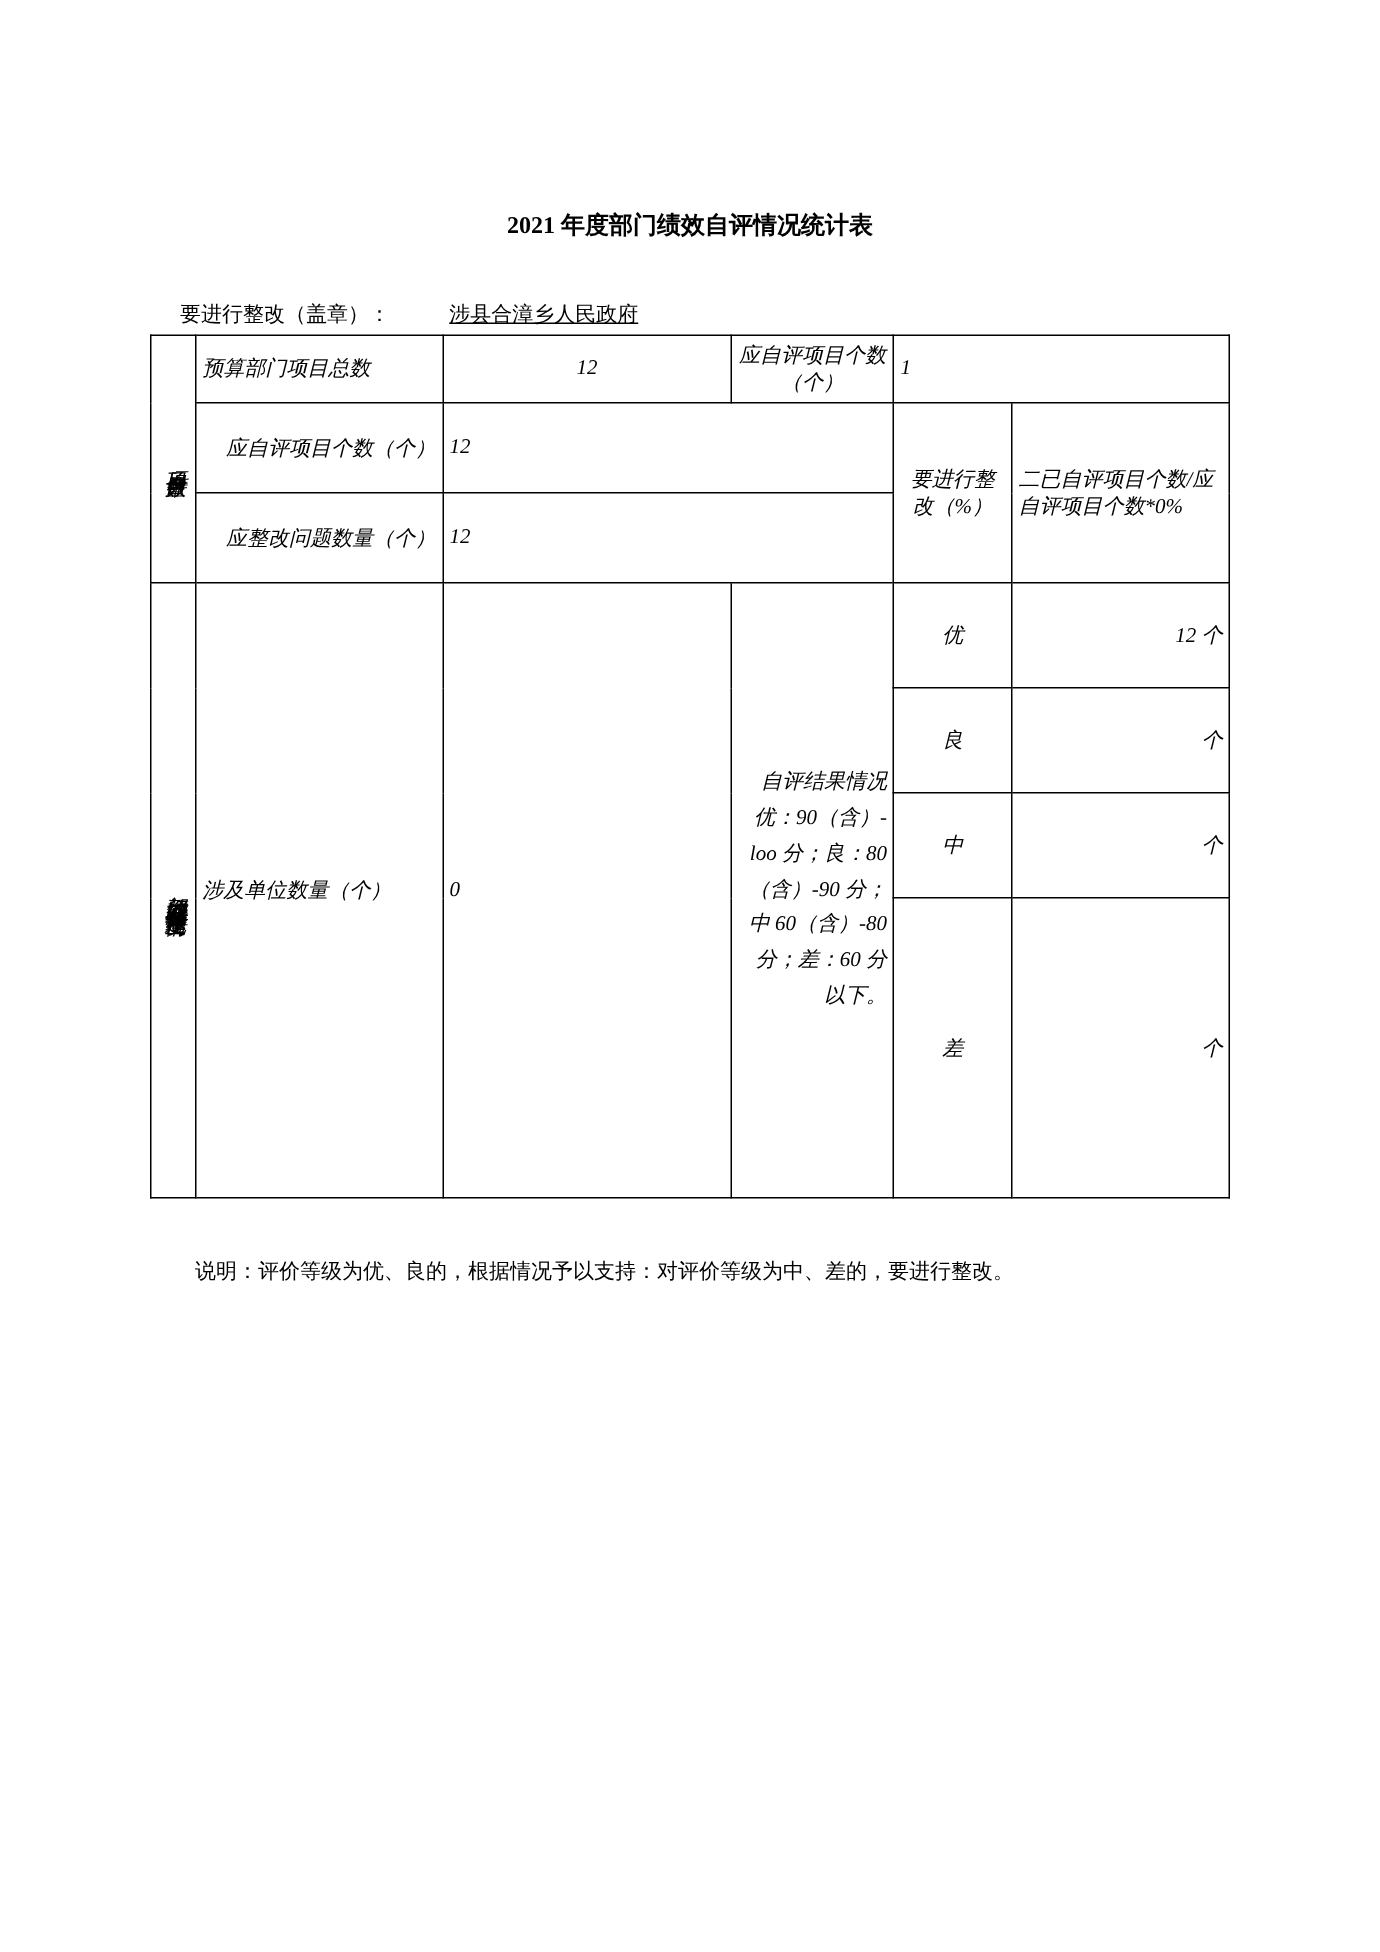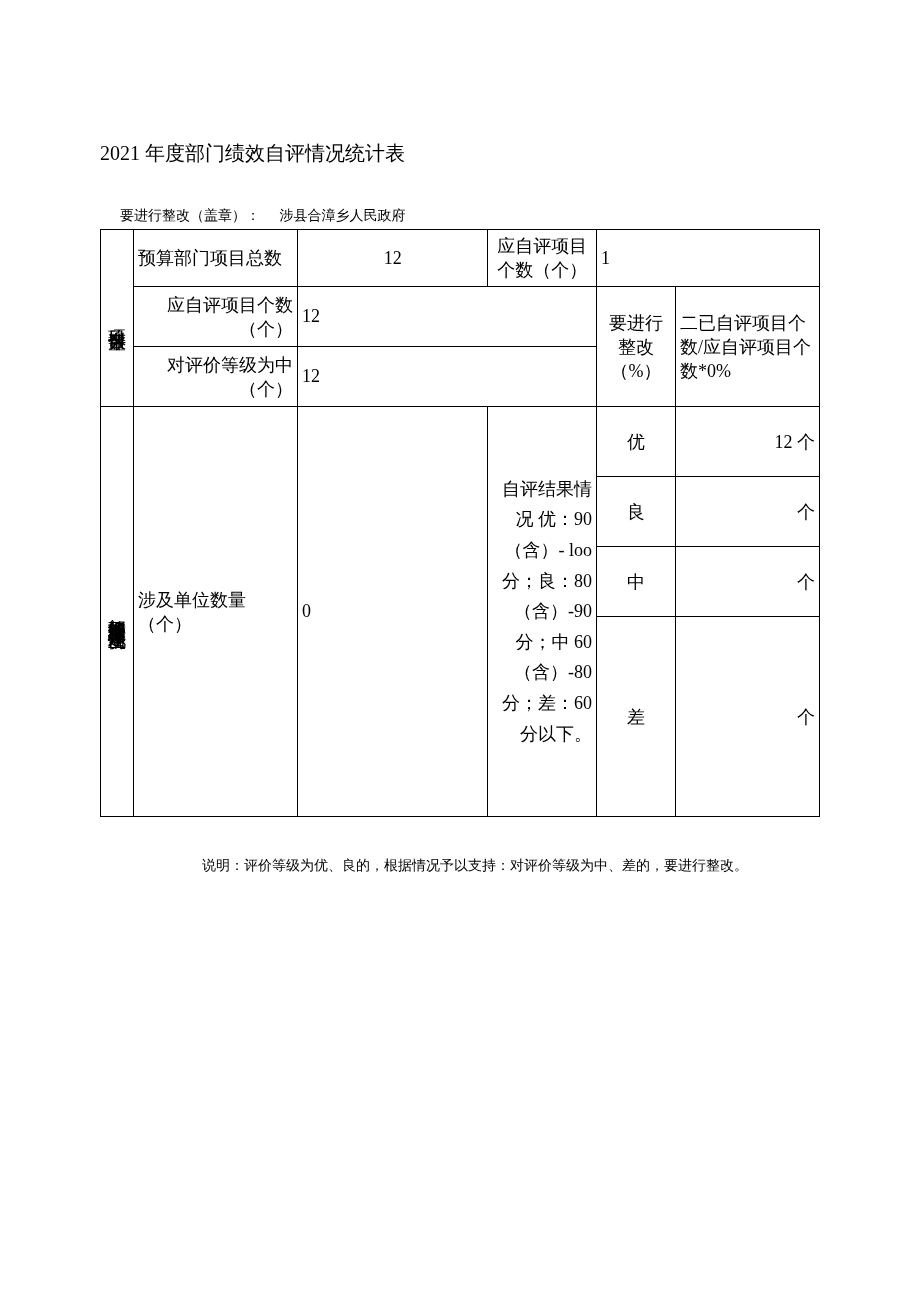--- a/index.html
+++ b/index.html
@@ -8,41 +8,43 @@
       padding: 0;
     }
     body {
       font-family: "SimSun", "宋体", serif;
       background: #fff;
       width: 920px;
       padding: 140px 100px 60px 100px;
       color: #000;
     }
     .title {
-      text-align: left;
-      font-size: 20px;
-      font-weight: normal;
+      text-align: center;
+      font-size: 16px;
+      font-weight: bold;
       margin-bottom: 40px;
     }
     .meta-line {
       font-size: 14px;
       margin-bottom: 4px;
       padding-left: 20px;
     }
     .meta-label {
       display: inline-block;
     }
     .meta-value {
       display: inline-block;
-      margin-left: 16px;
+      margin-left: 36px;
+      text-decoration: underline;
     }
     table.main {
       border-collapse: collapse;
       width: 100%;
-      font-size: 18px;
+      font-size: 14px;
+      font-style: italic;
     }
     table.main td {
       border: 1px solid #000;
       padding: 4px 4px;
       vertical-align: middle;
     }
     .vlabel {
       writing-mode: vertical-rl;
       text-orientation: upright;
       text-align: center;
@@ -72,21 +74,20 @@
       padding: 24px 6px;
     }
     .grade-val {
       text-align: right;
       padding: 24px 10px 24px 6px;
     }
     .footer-note {
       font-size: 14px;
       margin-top: 40px;
       padding-left: 30px;
-      text-align: center;
     }
     .h-tall {
       height: 60px;
       text-align: right;
     }
     .h-grade {
       height: 70px;
     }
     .h-grade-tall {
       height: 200px;
@@ -120,21 +121,21 @@
       <td class="val-center">应自评项目个数（个）</td>
       <td colspan="2" class="val-cell">1</td>
     </tr>
     <tr>
       <td class="row-label h-tall">应自评项目个数（个）</td>
       <td colspan="2" class="val-cell">12</td>
       <td rowspan="2" class="val-center">要进行整改（%）</td>
       <td rowspan="2" class="val-cell">二已自评项目个数/应自评项目个数*0%</td>
     </tr>
     <tr>
-      <td class="row-label h-tall">对评价等级为中（个）</td>
+      <td class="row-label h-tall">应整改问题数量（个）</td>
       <td colspan="2" class="val-cell">12</td>
     </tr>
 
     <tr>
       <td rowspan="4" class="vlabel">部门绩效管理及指标体系建立情况</td>
       <td rowspan="4" class="row-label">涉及单位数量（个）</td>
       <td rowspan="4" class="val-cell">0</td>
       <td rowspan="4" class="criteria">自评结果情况 优：90（含）- loo 分；良：80（含）-90 分；中 60（含）-80 分；差：60 分以下。</td>
       <td class="grade h-grade">优</td>
       <td class="grade-val h-grade">12 个</td>

